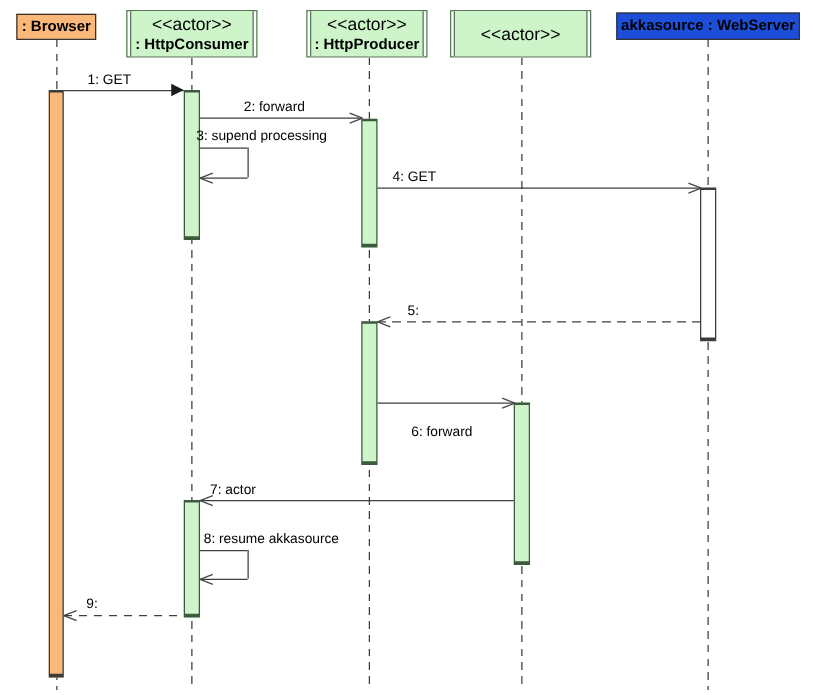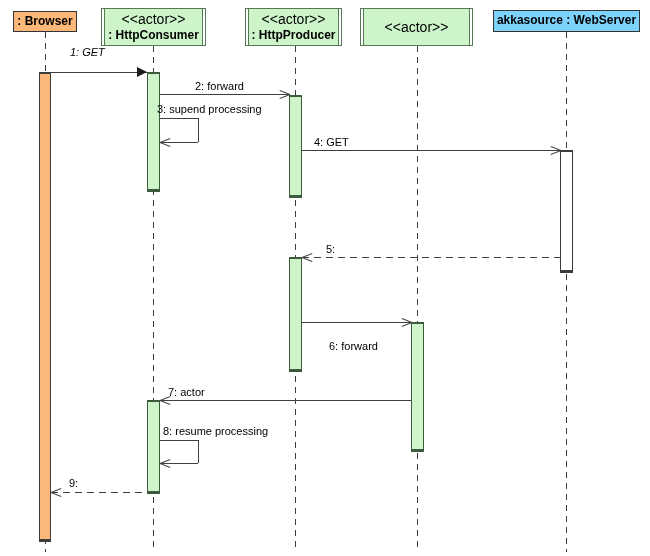--- a/index.html
+++ b/index.html
@@ -63,33 +63,33 @@
       <div class="double-fill" style="background: rgb(205, 245, 201); border-color: rgb(86, 120, 86);"></div>
       <div class="stereotype">&lt;&lt;actor&gt;&gt;</div>
       <div class="name">: HttpProducer</div>
     </div>
     <div class="lifeline" style="left: 417px; top: 46px; height: 506px;"></div>
     <div class="actor-box" style="left: 360px; top: 8px; width: 113px; height: 38px; border-color: rgb(86, 120, 86); background: rgb(255, 255, 255);">
       <div class="double-fill" style="background: rgb(205, 245, 201); border-color: rgb(86, 120, 86);"></div>
       <div class="stereotype">&lt;&lt;actor&gt;&gt;</div>
     </div>
     <div class="lifeline" style="left: 566px; top: 32px; height: 520px;"></div>
-    <div class="actor-box" style="left: 493px; top: 10px; width: 147px; height: 22px; border-color: rgb(51, 51, 51); background: #7dd3fc;">
+    <div class="actor-box" style="left: 493px; top: 10px; width: 147px; height: 22px; border-color: rgb(51, 51, 51); background: #1d4ed8;">
       <div class="name">akkasource : WebServer</div>
     </div>
     <div class="activation" style="left: 39px; top: 72px; width: 12px; height: 470px; background: rgb(251, 184, 120); border-color: rgb(60, 60, 60);"></div>
     <div class="activation" style="left: 147px; top: 72px; width: 13px; height: 120px; background: rgb(205, 245, 201); border-color: rgb(62, 90, 62);"></div>
     <div class="activation" style="left: 289px; top: 95px; width: 13px; height: 103px; background: rgb(205, 245, 201); border-color: rgb(62, 90, 62);"></div>
     <div class="activation" style="left: 560px; top: 150px; width: 13px; height: 123px; background: rgb(255, 255, 255); border-color: rgb(60, 60, 60);"></div>
     <div class="activation" style="left: 289px; top: 257px; width: 13px; height: 115px; background: rgb(205, 245, 201); border-color: rgb(62, 90, 62);"></div>
     <div class="activation" style="left: 411px; top: 322px; width: 13px; height: 130px; background: rgb(205, 245, 201); border-color: rgb(62, 90, 62);"></div>
     <div class="activation" style="left: 147px; top: 400px; width: 13px; height: 94px; background: rgb(205, 245, 201); border-color: rgb(62, 90, 62);"></div>
     <div class="msg-line" style="left: 51px; top: 72px; width: 96px;"></div>
     <div class="arrow-filled" style="left: 137px; top: 67px;"></div>
-    <div class="msg-label" style="left: 70px; top: 46px; font-style: italic;">1: GET</div>
+    <div class="msg-label" style="left: 70px; top: 58px;">1: GET</div>
     <div class="msg-line" style="left: 160px; top: 94px; width: 129px;"></div>
     <div class="arrowhead right" style="left: 279px; top: 89px;">
       <div class="blade up"></div>
       <div class="blade down"></div>
     </div>
     <div class="msg-label" style="left: 195px; top: 80px;">2: forward</div>
     <div class="msg-line" style="left: 160px; top: 118px; width: 38px;"></div>
     <div class="self-v" style="left: 198px; top: 118px; height: 24px;"></div>
     <div class="msg-line" style="left: 160px; top: 142px; width: 38px;"></div>
     <div class="arrowhead left" style="left: 160px; top: 137px;">
@@ -121,20 +121,20 @@
       <div class="blade down"></div>
     </div>
     <div class="msg-label" style="left: 168px; top: 386px;">7: actor</div>
     <div class="msg-line" style="left: 160px; top: 440px; width: 38px;"></div>
     <div class="self-v" style="left: 198px; top: 440px; height: 23px;"></div>
     <div class="msg-line" style="left: 160px; top: 463px; width: 38px;"></div>
     <div class="arrowhead left" style="left: 160px; top: 458px;">
       <div class="blade up"></div>
       <div class="blade down"></div>
     </div>
-    <div class="msg-label" style="left: 163px; top: 425px;">8: resume processing</div>
+    <div class="msg-label" style="left: 163px; top: 425px;">8: resume akkasource</div>
     <div class="msg-line dashed" style="left: 51px; top: 492px; width: 96px;"></div>
     <div class="arrowhead left" style="left: 51px; top: 487px;">
       <div class="blade up"></div>
       <div class="blade down"></div>
     </div>
     <div class="msg-label" style="left: 69px; top: 477px;">9:</div>
   </div>
 
 </body></html>

